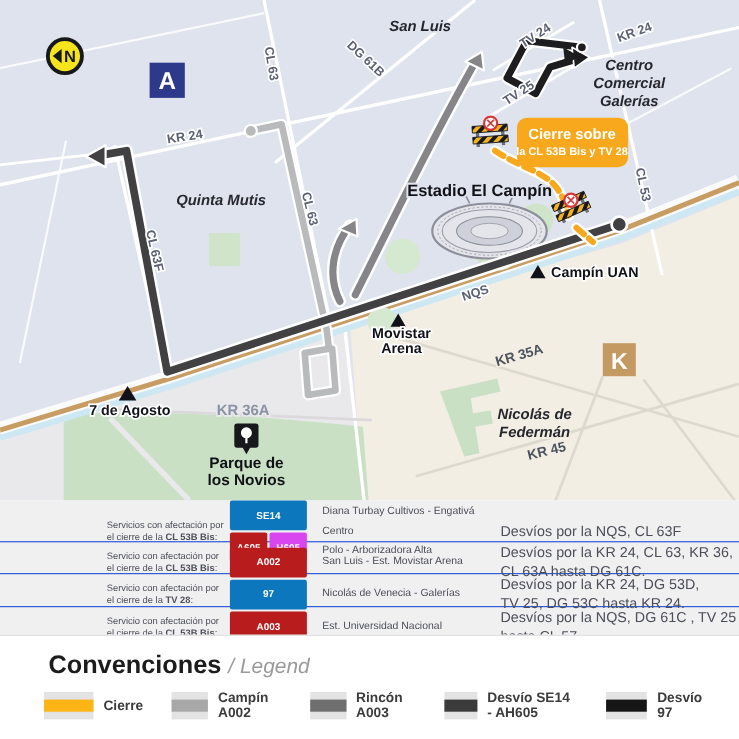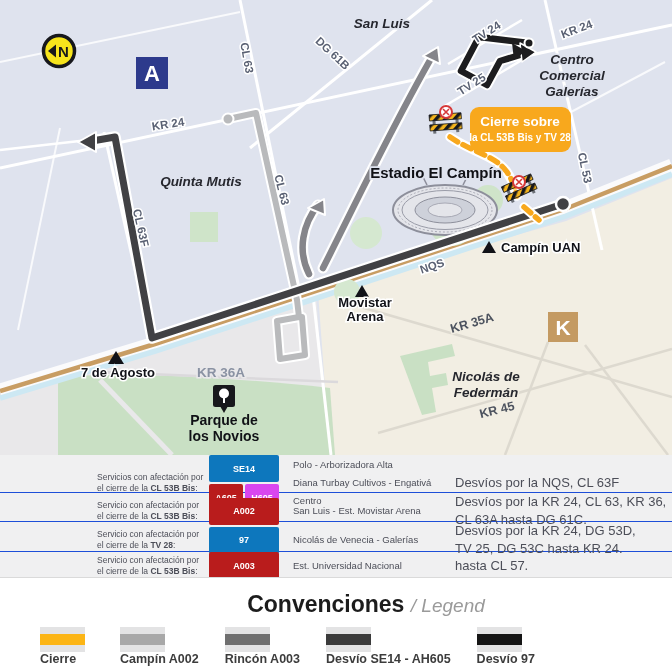--- a/index.html
+++ b/index.html
@@ -31,24 +31,24 @@
          display:flex;align-items:center;justify-content:center;}
   .badge-wide{width:70px;}
   .badge-half{width:34px;}
   .bg-blue{background:#0d77bd;}
   .bg-navy{background:#b91c1c;}
   .bg-orange{background:#d946ef;}
   .t-routes{font-size:9.5px;color:#4c4e58;line-height:1.9;}
   .t-detour{font-size:13px;color:#4c4e58;line-height:1.4;}
   
   #legend{position:absolute;top:577px;left:0;width:672px;height:95px;background:#ffffff;border-top:1px solid #dadada;box-sizing:border-box;}
-  .lg-title{margin:13px 0 0 60px;font-size:23px;font-weight:800;color:#1c1c1c;text-align:center;}
+  .lg-title{margin:13px 0 0 44px;font-size:23px;font-weight:800;color:#1c1c1c;}
   .lg-title .sub{font-size:19px;font-weight:400;font-style:italic;color:#9a9a9a;}
   .lg-items{display:flex;align-items:center;margin:9px 0 0 40px;}
-  .lg-item{display:flex;align-items:flex-start;margin-right:26px;flex-direction:column;}
+  .lg-item{display:flex;align-items:center;margin-right:26px;}
   .sw{width:45px;height:25px;background:#e3e3e4;display:flex;align-items:center;margin-right:9px;}
   .sw-bar{height:11px;width:100%;}
   .sw-cierre{background:#fcb515;}
   .sw-a002{background:#a8a8a8;}
   .sw-a003{background:#6f6f6f;}
   .sw-se14{background:#3b3b3b;}
   .sw-97{background:#151515;}
   .lg-label{font-size:12.5px;font-weight:600;color:#3c3c3c;}
 </style>
 </head>
@@ -249,22 +249,22 @@
     <div class="badge-col">
       <div class="badge-line">
             <span class="badge badge-wide bg-blue">SE14</span>
           </div>
       <div class="badge-line">
         <span class="badge badge-half bg-navy">A605</span>
         <span class="badge badge-half bg-orange">H605</span>
       </div>
     </div>
     <div class="t-routes">
+      <div>Diana Turbay Cultivos - Engativá Centro</div>
       <div>Polo - Arborizadora Alta</div>
-      <div>Diana Turbay Cultivos - Engativá Centro</div>
     </div>
     <div class="t-detour">
       <div>Desvíos por la NQS, CL 63F</div>
     </div>
   </div>
 
   <div class="t-row">
     <div class="t-left">
       <span>Servicio con afectación por</span><br>
       <span>el cierre de la </span><b>CL 53B Bis</b><span>:</span>
@@ -309,20 +309,21 @@
     </div>
     <div class="badge-col">
       <div class="badge-line">
             <span class="badge badge-wide bg-navy">A003</span>
           </div>
     </div>
     <div class="t-routes">
       <div>Est. Universidad Nacional</div>
     </div>
     <div class="t-detour">
+      <div>Desvíos por la NQS, DG 61C , TV 25</div>
       <div>hasta CL 57.</div>
     </div>
   </div>
 
 </div>
 
 <div id="legend">
   <div class="lg-title">
     <span>Convenciones</span> <span class="sub">/ Legend</span>
   </div>

